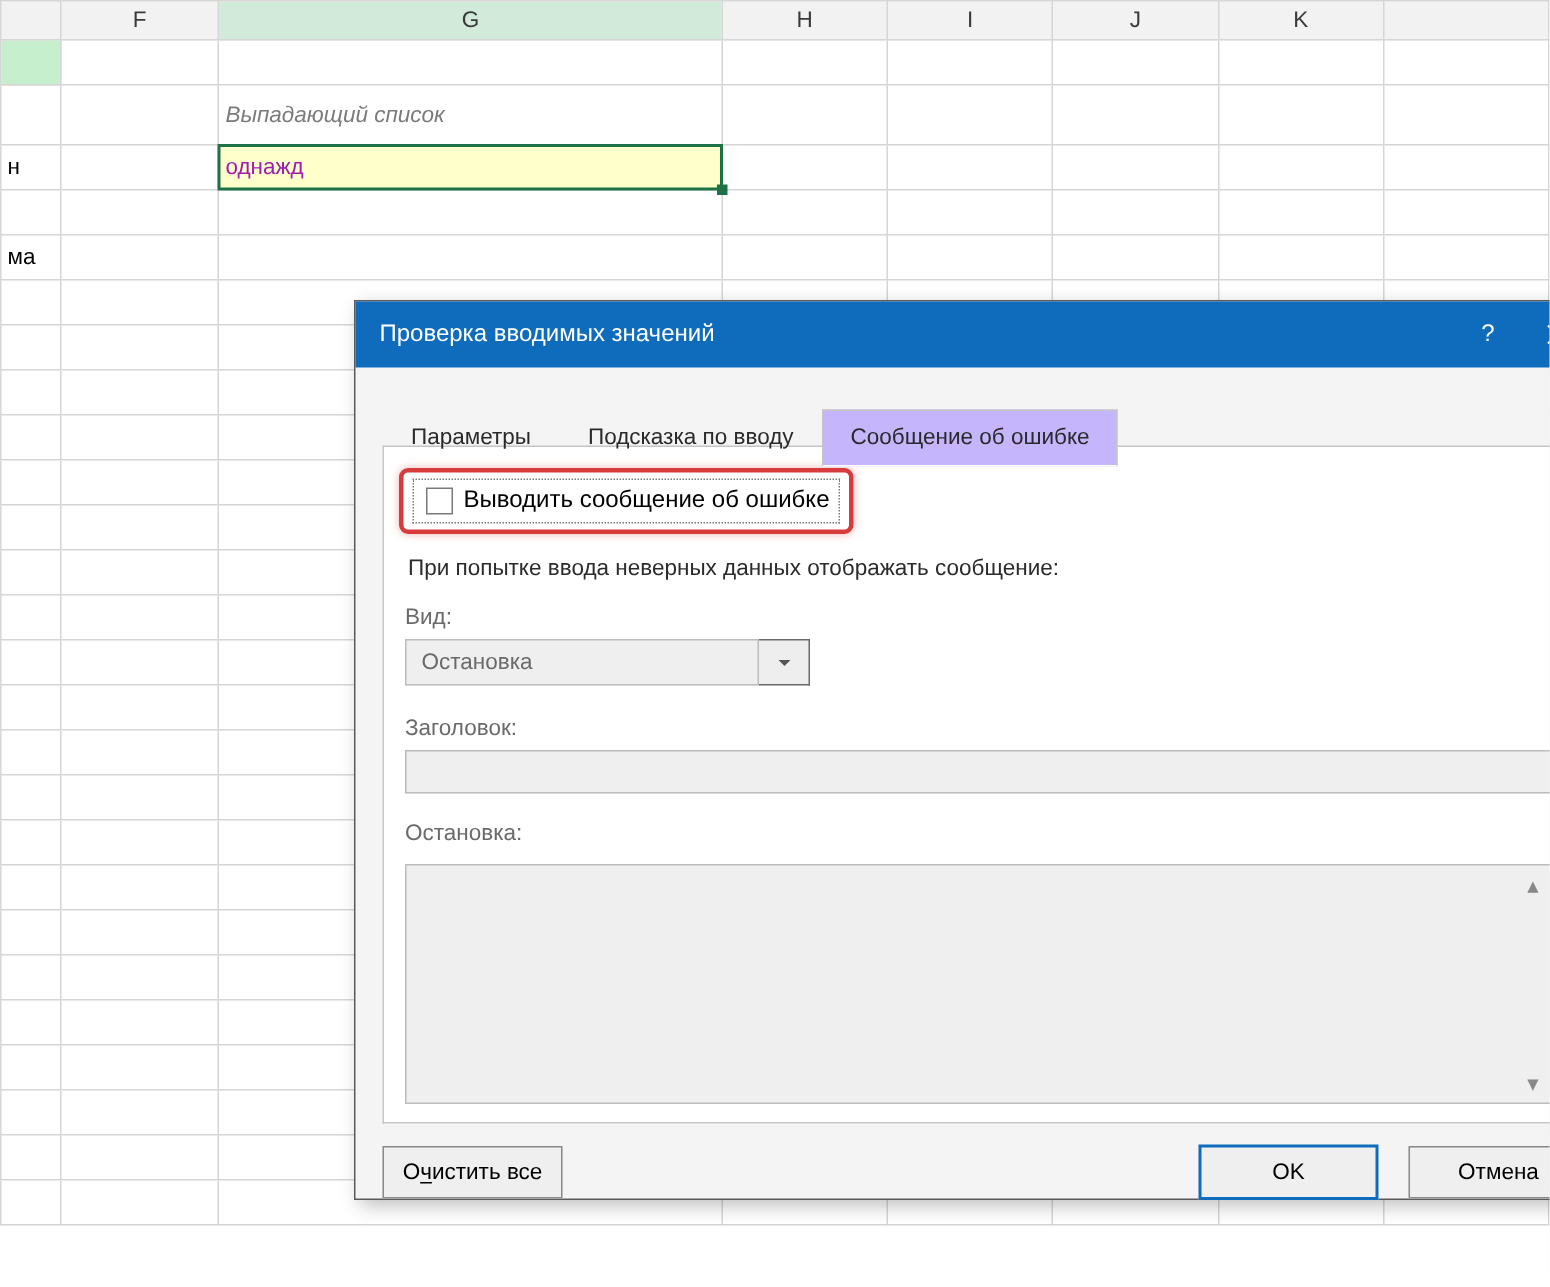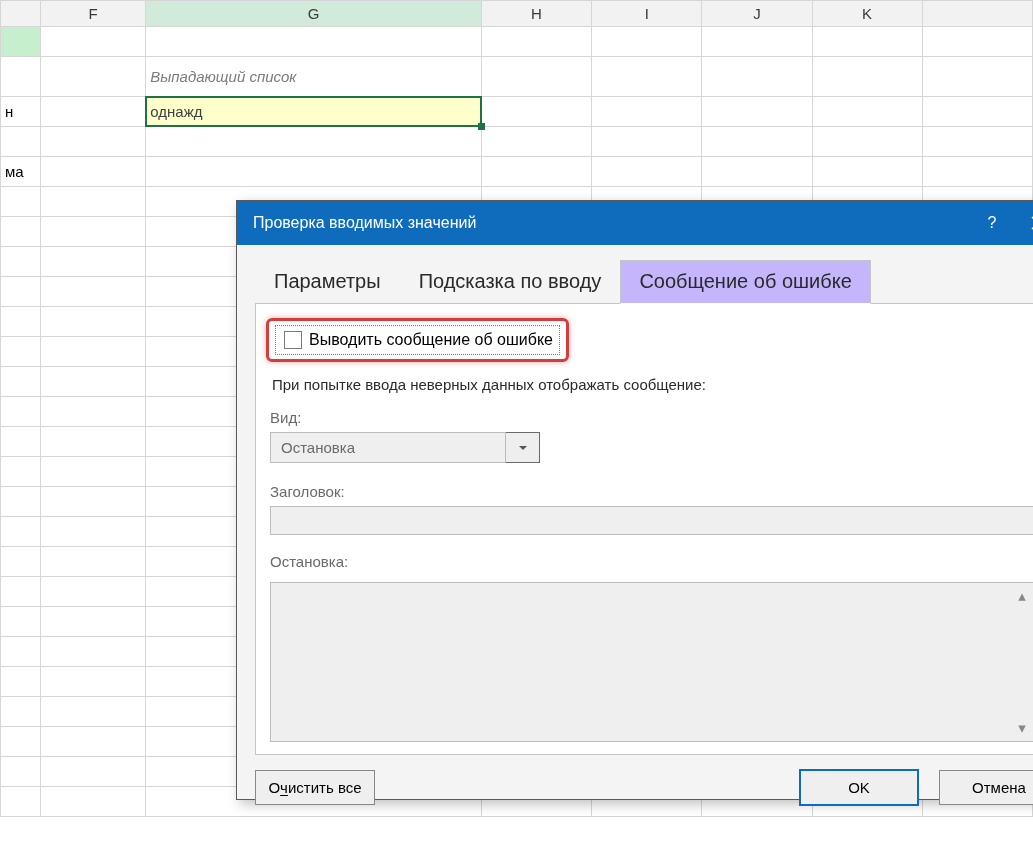--- a/index.html
+++ b/index.html
@@ -42,21 +42,21 @@
     color: #7b7b7b;
     font-size: 19px;
     padding-left: 6px;
     height: 40px;
   }
   td.cell-selected {
     background: #ffffcc;
     position: relative;
     padding-left: 6px;
     font-size: 19px;
-    color: #404040;
+    color: #a21caf;
   }
   
   td.cell-selected::before{
     content:"";
     position:absolute;
     inset:-1px;
     border:2px solid #1f7246;
     pointer-events:none;
   }
   .fill-handle{
@@ -98,22 +98,22 @@
 
   
   .tabs{display:flex; border-bottom:1px solid #c5c5c5; margin-top:4px;}
   .tab{
     padding:9px 18px 10px;
     border:1px solid transparent;
     border-bottom:none;
     color:#2a2a2a;
     cursor:default;
     position:relative;
-    top:1px;
-    font-size:20px;
+    top:14px;
+    font-size:15px;
   }
   .tab.active{
     background:#c4b5fd;
     border-color:#c5c5c5;
     border-bottom:1px solid #fff;
   }
 
   .tab-content{
     border:1px solid #c5c5c5;
     border-top:none;

